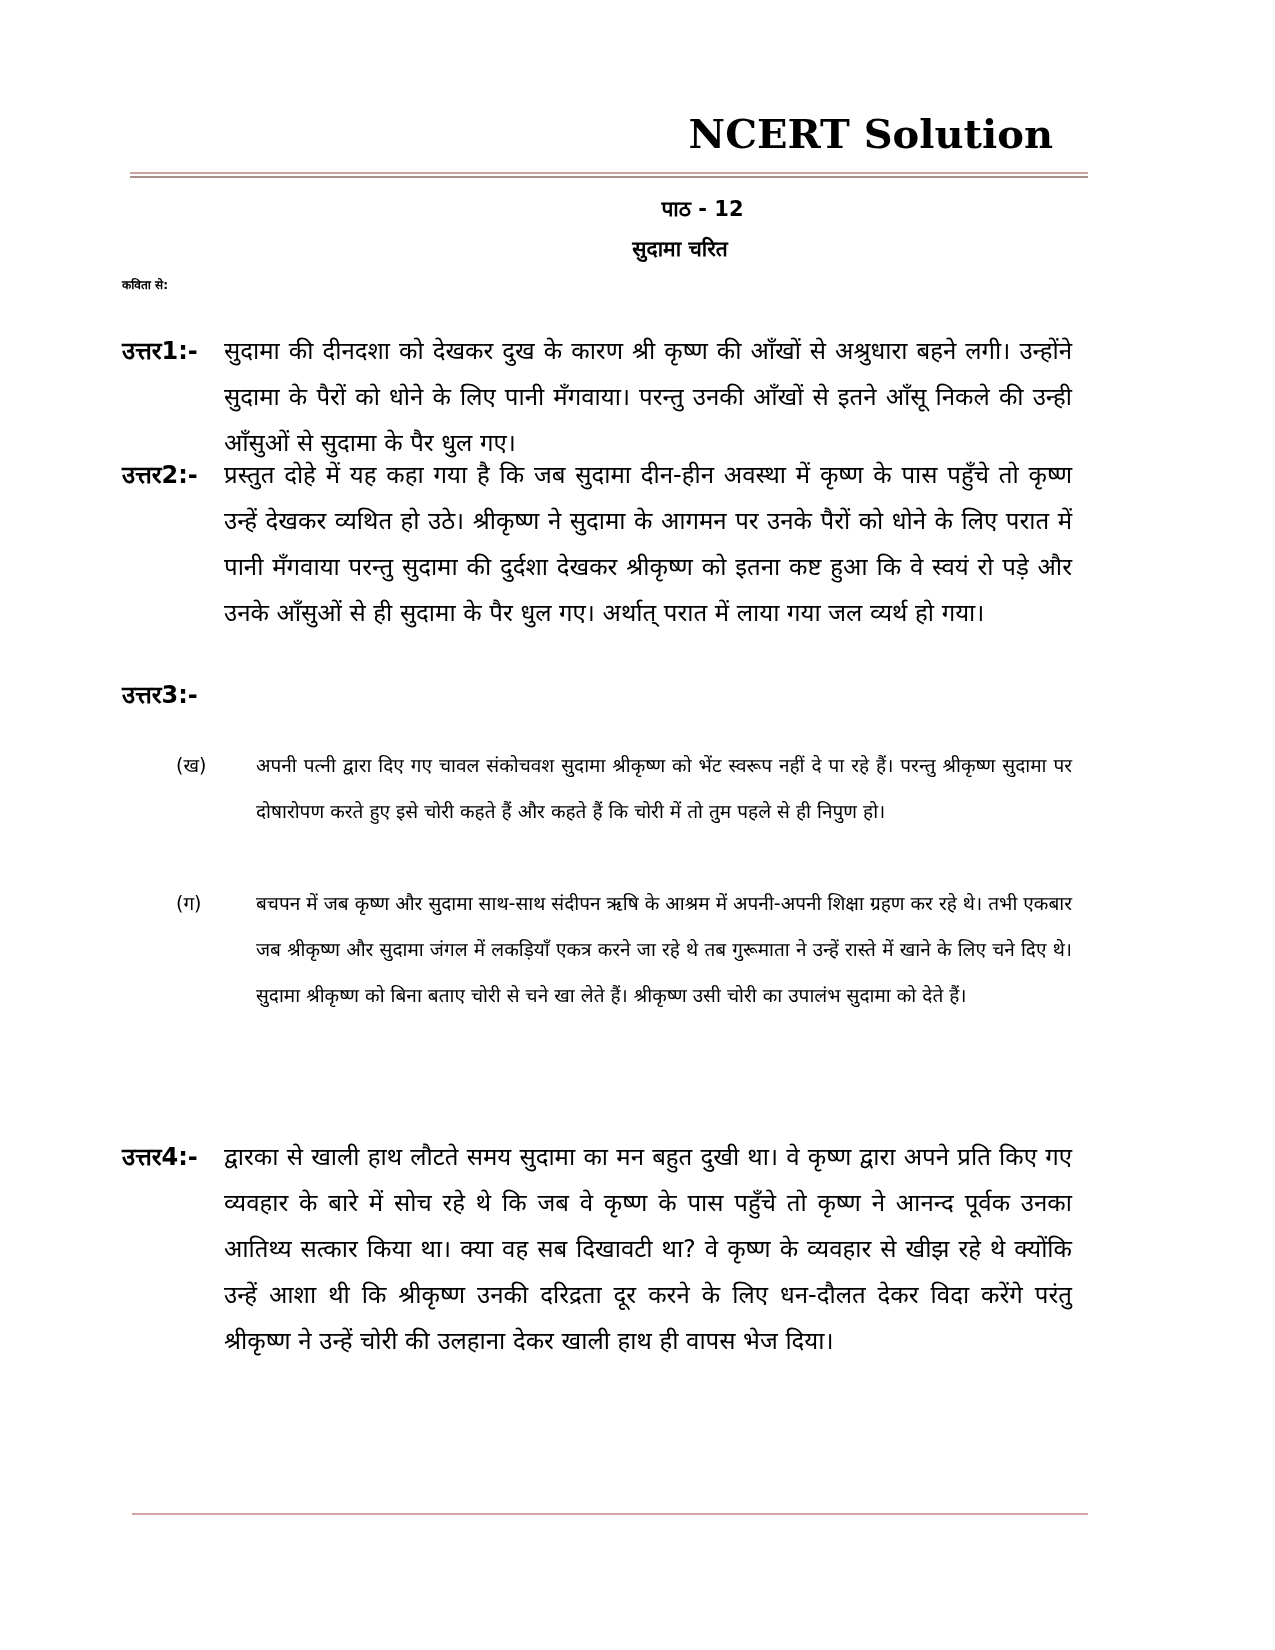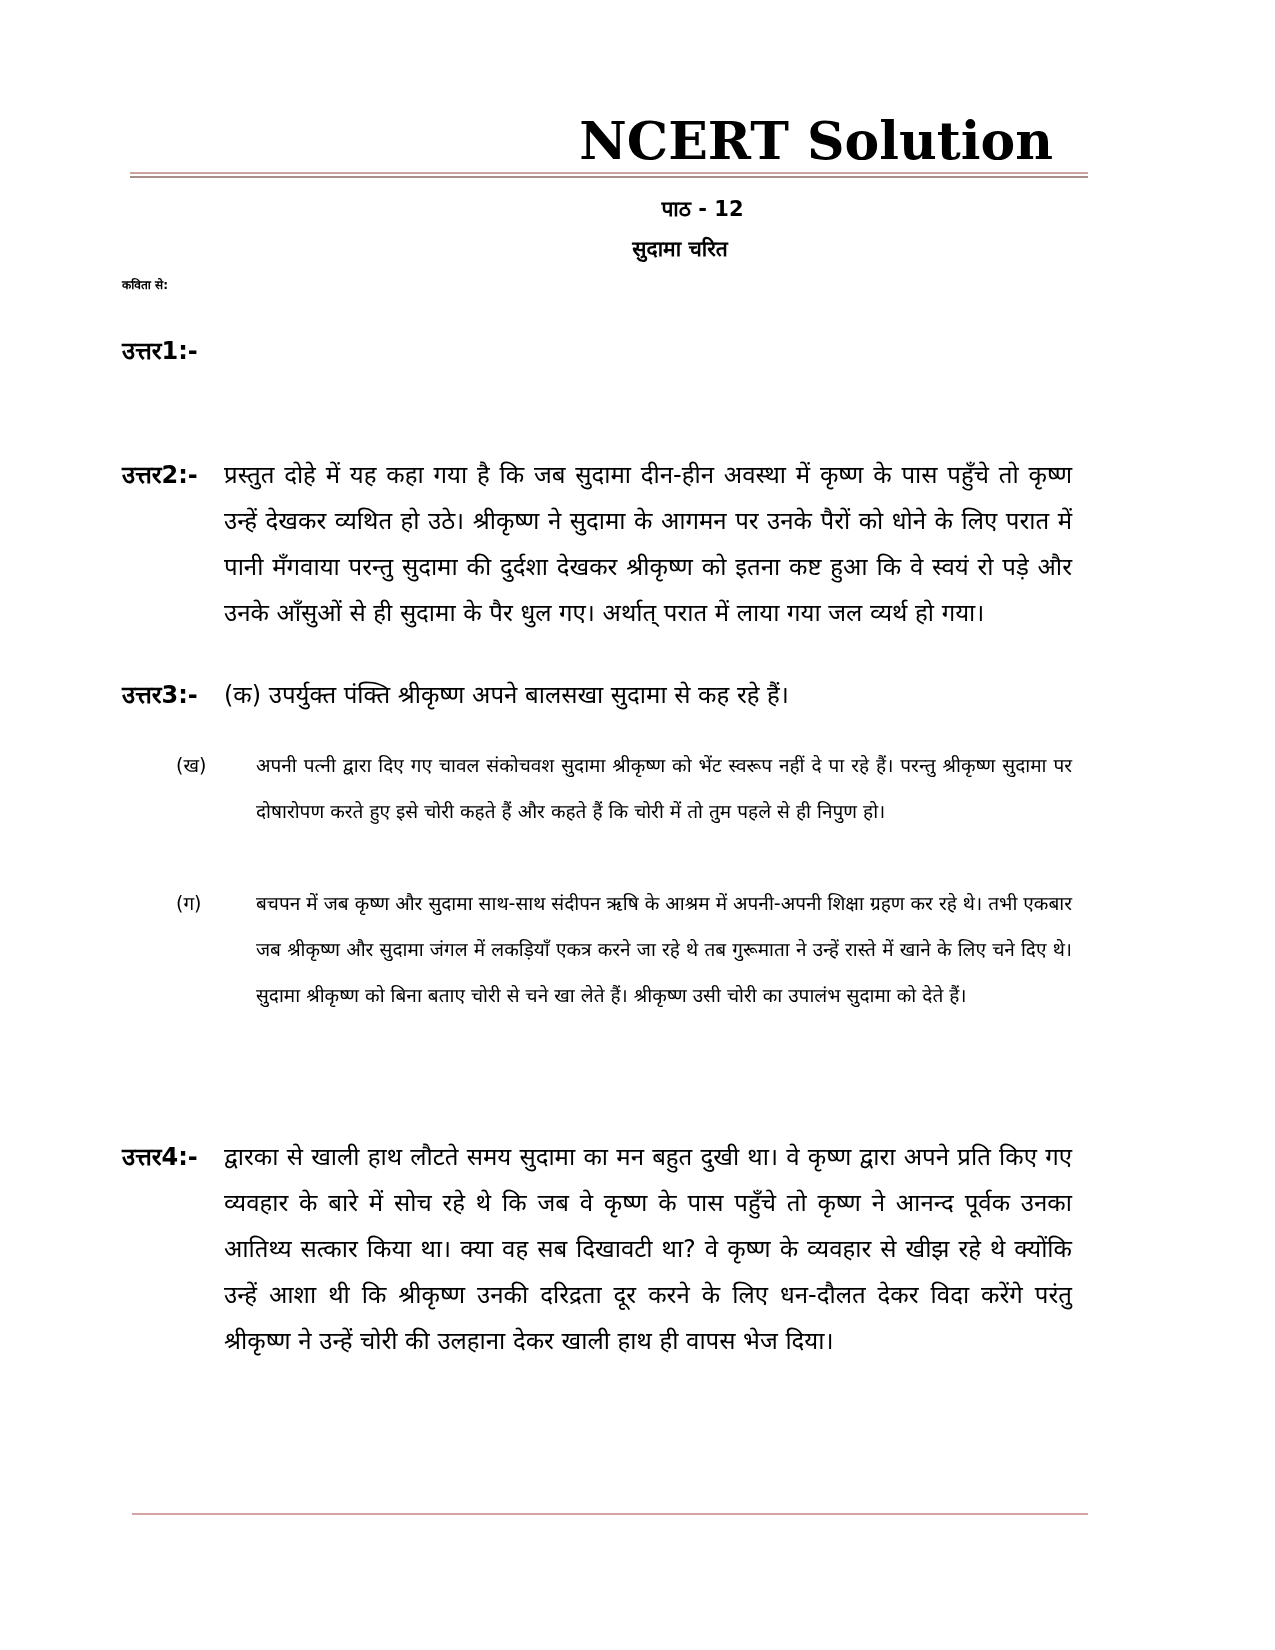--- a/index.html
+++ b/index.html
@@ -1,20 +1,20 @@
 <!DOCTYPE html>
 <html><head>
   <meta charset="utf-8">
   <style>
     html, body { margin: 0; padding: 0; background: #ffffff; }
     body { width: 1275px; height: 1650px; position: relative; overflow: hidden;
       font-family: "DejaVu Sans", "Liberation Sans", sans-serif; color: #000; }
     .header-title { position: absolute; right: 222px; top: 110px;
       font-family: "DejaVu Serif", "Liberation Serif", serif; font-weight: bold;
-      font-size: 52px; letter-spacing: 0px; }
+      font-size: 40px; letter-spacing: 0px; }
     .rule-top { position: absolute; left: 130px; width: 958px; top: 172px; height: 6px; }
     .rule-top .l1 { position: absolute; left:0; right:0; top:0; height: 2px; background: #c9a3a0; }
     .rule-top .l2 { position: absolute; left:0; right:0; top:4px; height: 2px; background: #a88e8b; }
     .rule-bottom { position: absolute; left: 132px; width: 956px; top: 1513px; height: 2px; background: #d4a3a3; }
     .center { position: absolute; left: 12px; width: 1275px; text-align: center; font-weight: bold; font-size: 21px; margin-left: 8px; }
     .chapter { top: 194px; padding-left: 90px; box-sizing: border-box; }
     .subtitle { top: 234px; padding-left: 45px; box-sizing: border-box; }
     .section { position: absolute; left: 122px; top: 276px; font-weight: bold; font-size: 12px; }
     .answer { position: absolute; left: 122px; width: 950px; font-size: 24px; line-height: 46px; }
     .answer .label { position: absolute; left: 0; top: 0; font-weight: bold; }
@@ -31,33 +31,30 @@
   <div class="l1"></div>
   <div class="l2"></div>
 </div>
 
 <div class="center chapter">पाठ - 12</div>
 <div class="center subtitle">सुदामा चरित</div>
 <div class="section">कविता से:</div>
 
 <div class="answer" style="top:328px;">
   <span class="label">उत्तर1:-</span>
+  <div class="body">सुदामा की दीनदशा को देखकर दुख के कारण श्री कृष्ण की आँखों से अश्रुधारा बहने लगी। उन्होंने सुदामा के पैरों को धोने के लिए पानी मँगवाया। परन्तु उनकी आँखों से इतने आँसू निकले की उन्ही आँसुओं से सुदामा के पैर धुल गए।</div>
 </div>
 
 <div class="answer" style="top:452px;">
   <span class="label">उत्तर2:-</span>
   <div class="body">प्रस्तुत दोहे में यह कहा गया है कि जब सुदामा दीन-हीन अवस्था में कृष्ण के पास पहुँचे तो कृष्ण उन्हें देखकर व्यथित हो उठे। श्रीकृष्ण ने सुदामा के आगमन पर उनके पैरों को धोने के लिए परात में पानी मँगवाया परन्तु सुदामा की दुर्दशा देखकर श्रीकृष्ण को इतना कष्ट हुआ कि वे स्वयं रो पड़े और उनके आँसुओं से ही सुदामा के पैर धुल गए। अर्थात् परात में लाया गया जल व्यर्थ हो गया।</div>
 </div>
 
 <div class="answer" style="top:672px;">
   <span class="label">उत्तर3:-</span>
-  <div class="body">
-    <span>(क)</span>
-    <span>उपर्युक्त पंक्ति श्रीकृष्ण अपने बालसखा सुदामा से कह रहे हैं।</span>
-  </div>
 </div>
 
 <div class="sub" style="left:176px; width:896px; top:742px;">
   <span class="mk">(ख)</span>
   <div class="body">अपनी पत्नी द्वारा दिए गए चावल संकोचवश सुदामा श्रीकृष्ण को भेंट स्वरूप नहीं दे पा रहे हैं। परन्तु श्रीकृष्ण सुदामा पर दोषारोपण करते हुए इसे चोरी कहते हैं और कहते हैं कि चोरी में तो तुम पहले से ही निपुण हो।</div>
 </div>
 
 <div class="sub" style="left:176px; width:896px; top:880px;">
   <span class="mk">(ग)</span>
   <div class="body">बचपन में जब कृष्ण और सुदामा साथ-साथ संदीपन ऋषि के आश्रम में अपनी-अपनी शिक्षा ग्रहण कर रहे थे। तभी एकबार जब श्रीकृष्ण और सुदामा जंगल में लकड़ियाँ एकत्र करने जा रहे थे तब गुरूमाता ने उन्हें रास्ते में खाने के लिए चने दिए थे। सुदामा श्रीकृष्ण को बिना बताए चोरी से चने खा लेते हैं। श्रीकृष्ण उसी चोरी का उपालंभ सुदामा को देते हैं।</div>

